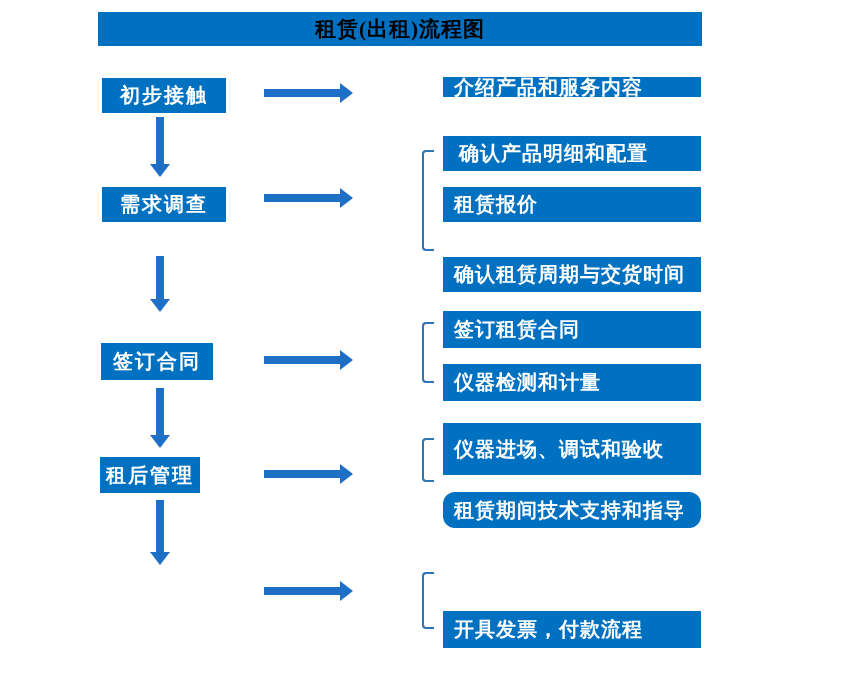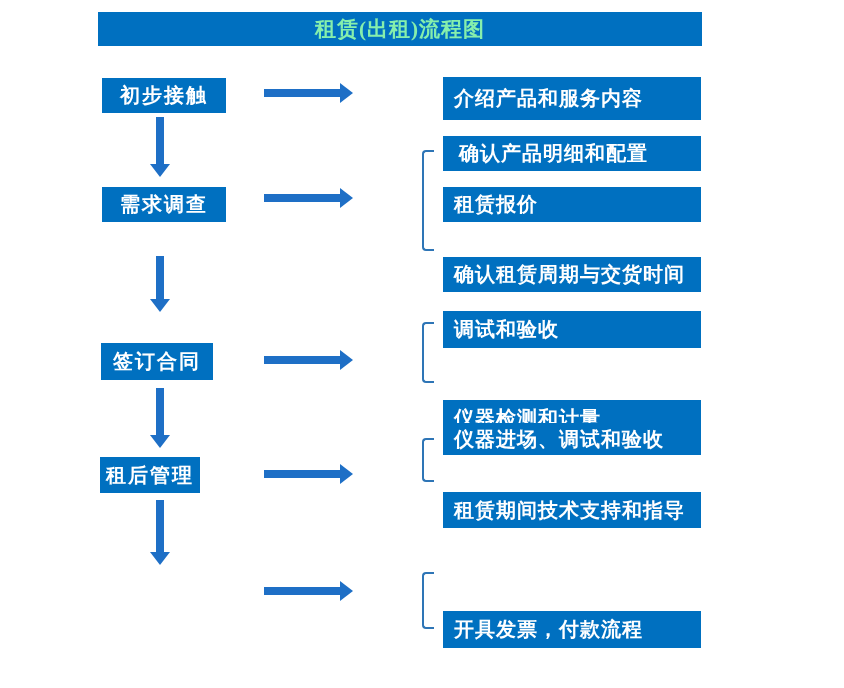--- a/index.html
+++ b/index.html
@@ -10,21 +10,21 @@
   html,body{margin:0;padding:0;background:#ffffff;}
   #stage{
     position:relative;
     width:844px;height:688px;
     background:#ffffff;
     overflow:hidden;
     font-family:"Liberation Serif","DejaVu Serif",serif;
   }
   .titlebar{
     position:absolute;left:98px;top:12px;width:604px;height:34px;
-    background:var(--blue);color:#86efac;
+    background:var(--blue);color:#000000;
     display:flex;align-items:center;justify-content:center;
     font-size:21px;font-weight:bold;letter-spacing:1px;
   }
   .lbox{
     position:absolute;background:var(--blue);color:#ffffff;
     display:flex;align-items:center;justify-content:center;
     font-size:20px;font-weight:bold;letter-spacing:2px;
     box-sizing:border-box;
   }
   .rbox{
@@ -105,27 +105,27 @@
   <div class="harrow" style="left:264px;top:581px;">
     <div class="shaft"></div>
     <div class="head"></div>
   </div>
 
   <div class="bracket" style="top:150px;height:101px;"></div>
   <div class="bracket" style="top:322px;height:61px;"></div>
   <div class="bracket" style="top:438px;height:44px;"></div>
   <div class="bracket" style="top:572px;height:57px;"></div>
 
-  <div class="rbox" style="top:77px;height:43px;">介绍产品和服务内容</div>
+  <div class="rbox" style="top:77px;height:20px;">介绍产品和服务内容</div>
 
   <div class="rbox" style="top:136px;height:35px;padding-left:16px;">确认产品明细和配置</div>
   <div class="rbox" style="top:187px;height:35px;">租赁报价</div>
   <div class="rbox" style="top:245px;height:35px;margin-top:12px;">确认租赁周期与交货时间</div>
 
-  <div class="rbox" style="top:311px;height:37px;">调试和验收</div>
-  <div class="rbox" style="top:364px;height:37px;margin-top:36px;">仪器检测和计量</div>
+  <div class="rbox" style="top:311px;height:37px;">签订租赁合同</div>
+  <div class="rbox" style="top:364px;height:37px;">仪器检测和计量</div>
 
-  <div class="rbox" style="top:423px;height:32px;">仪器进场、调试和验收</div>
-  <div class="rbox" style="top:492px;height:36px;">租赁期间技术支持和指导</div>
+  <div class="rbox" style="top:423px;height:52px;">仪器进场、调试和验收</div>
+  <div class="rbox" style="top:492px;height:36px;border-radius:12px;">租赁期间技术支持和指导</div>
 
   <div class="rbox" style="top:611px;height:37px;">开具发票，付款流程</div>
 
 </div>
 
 </body></html>

